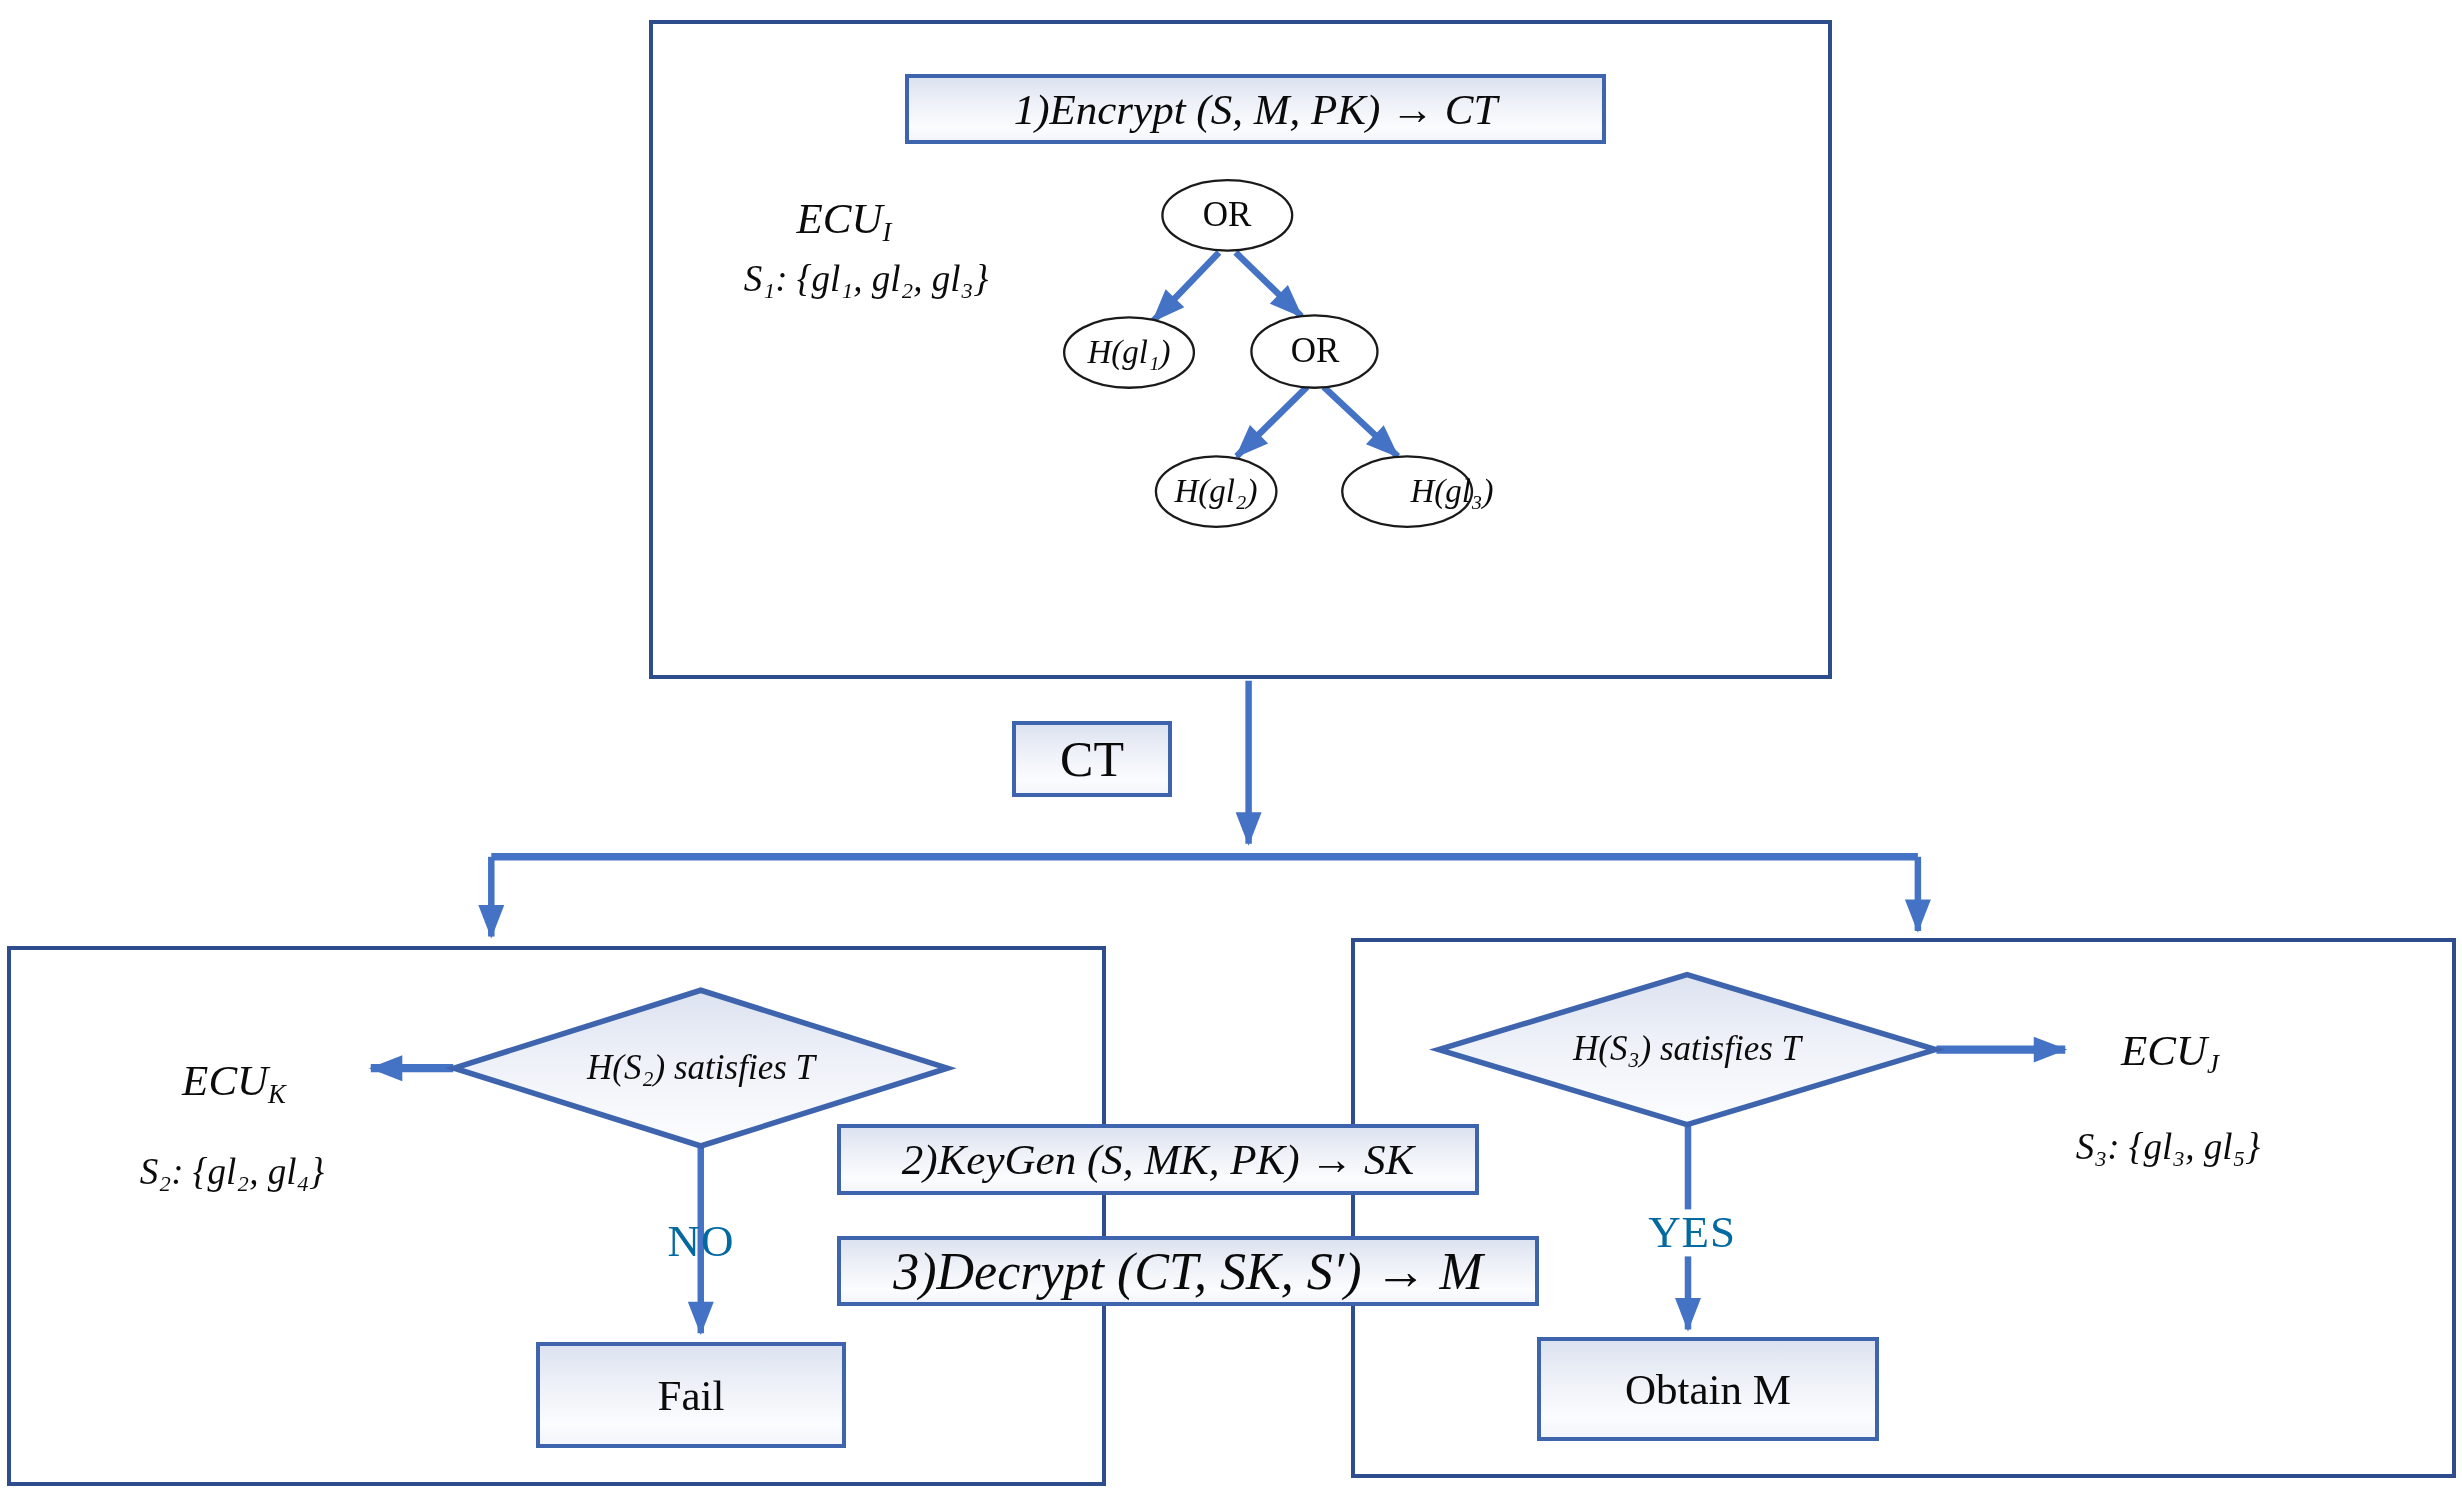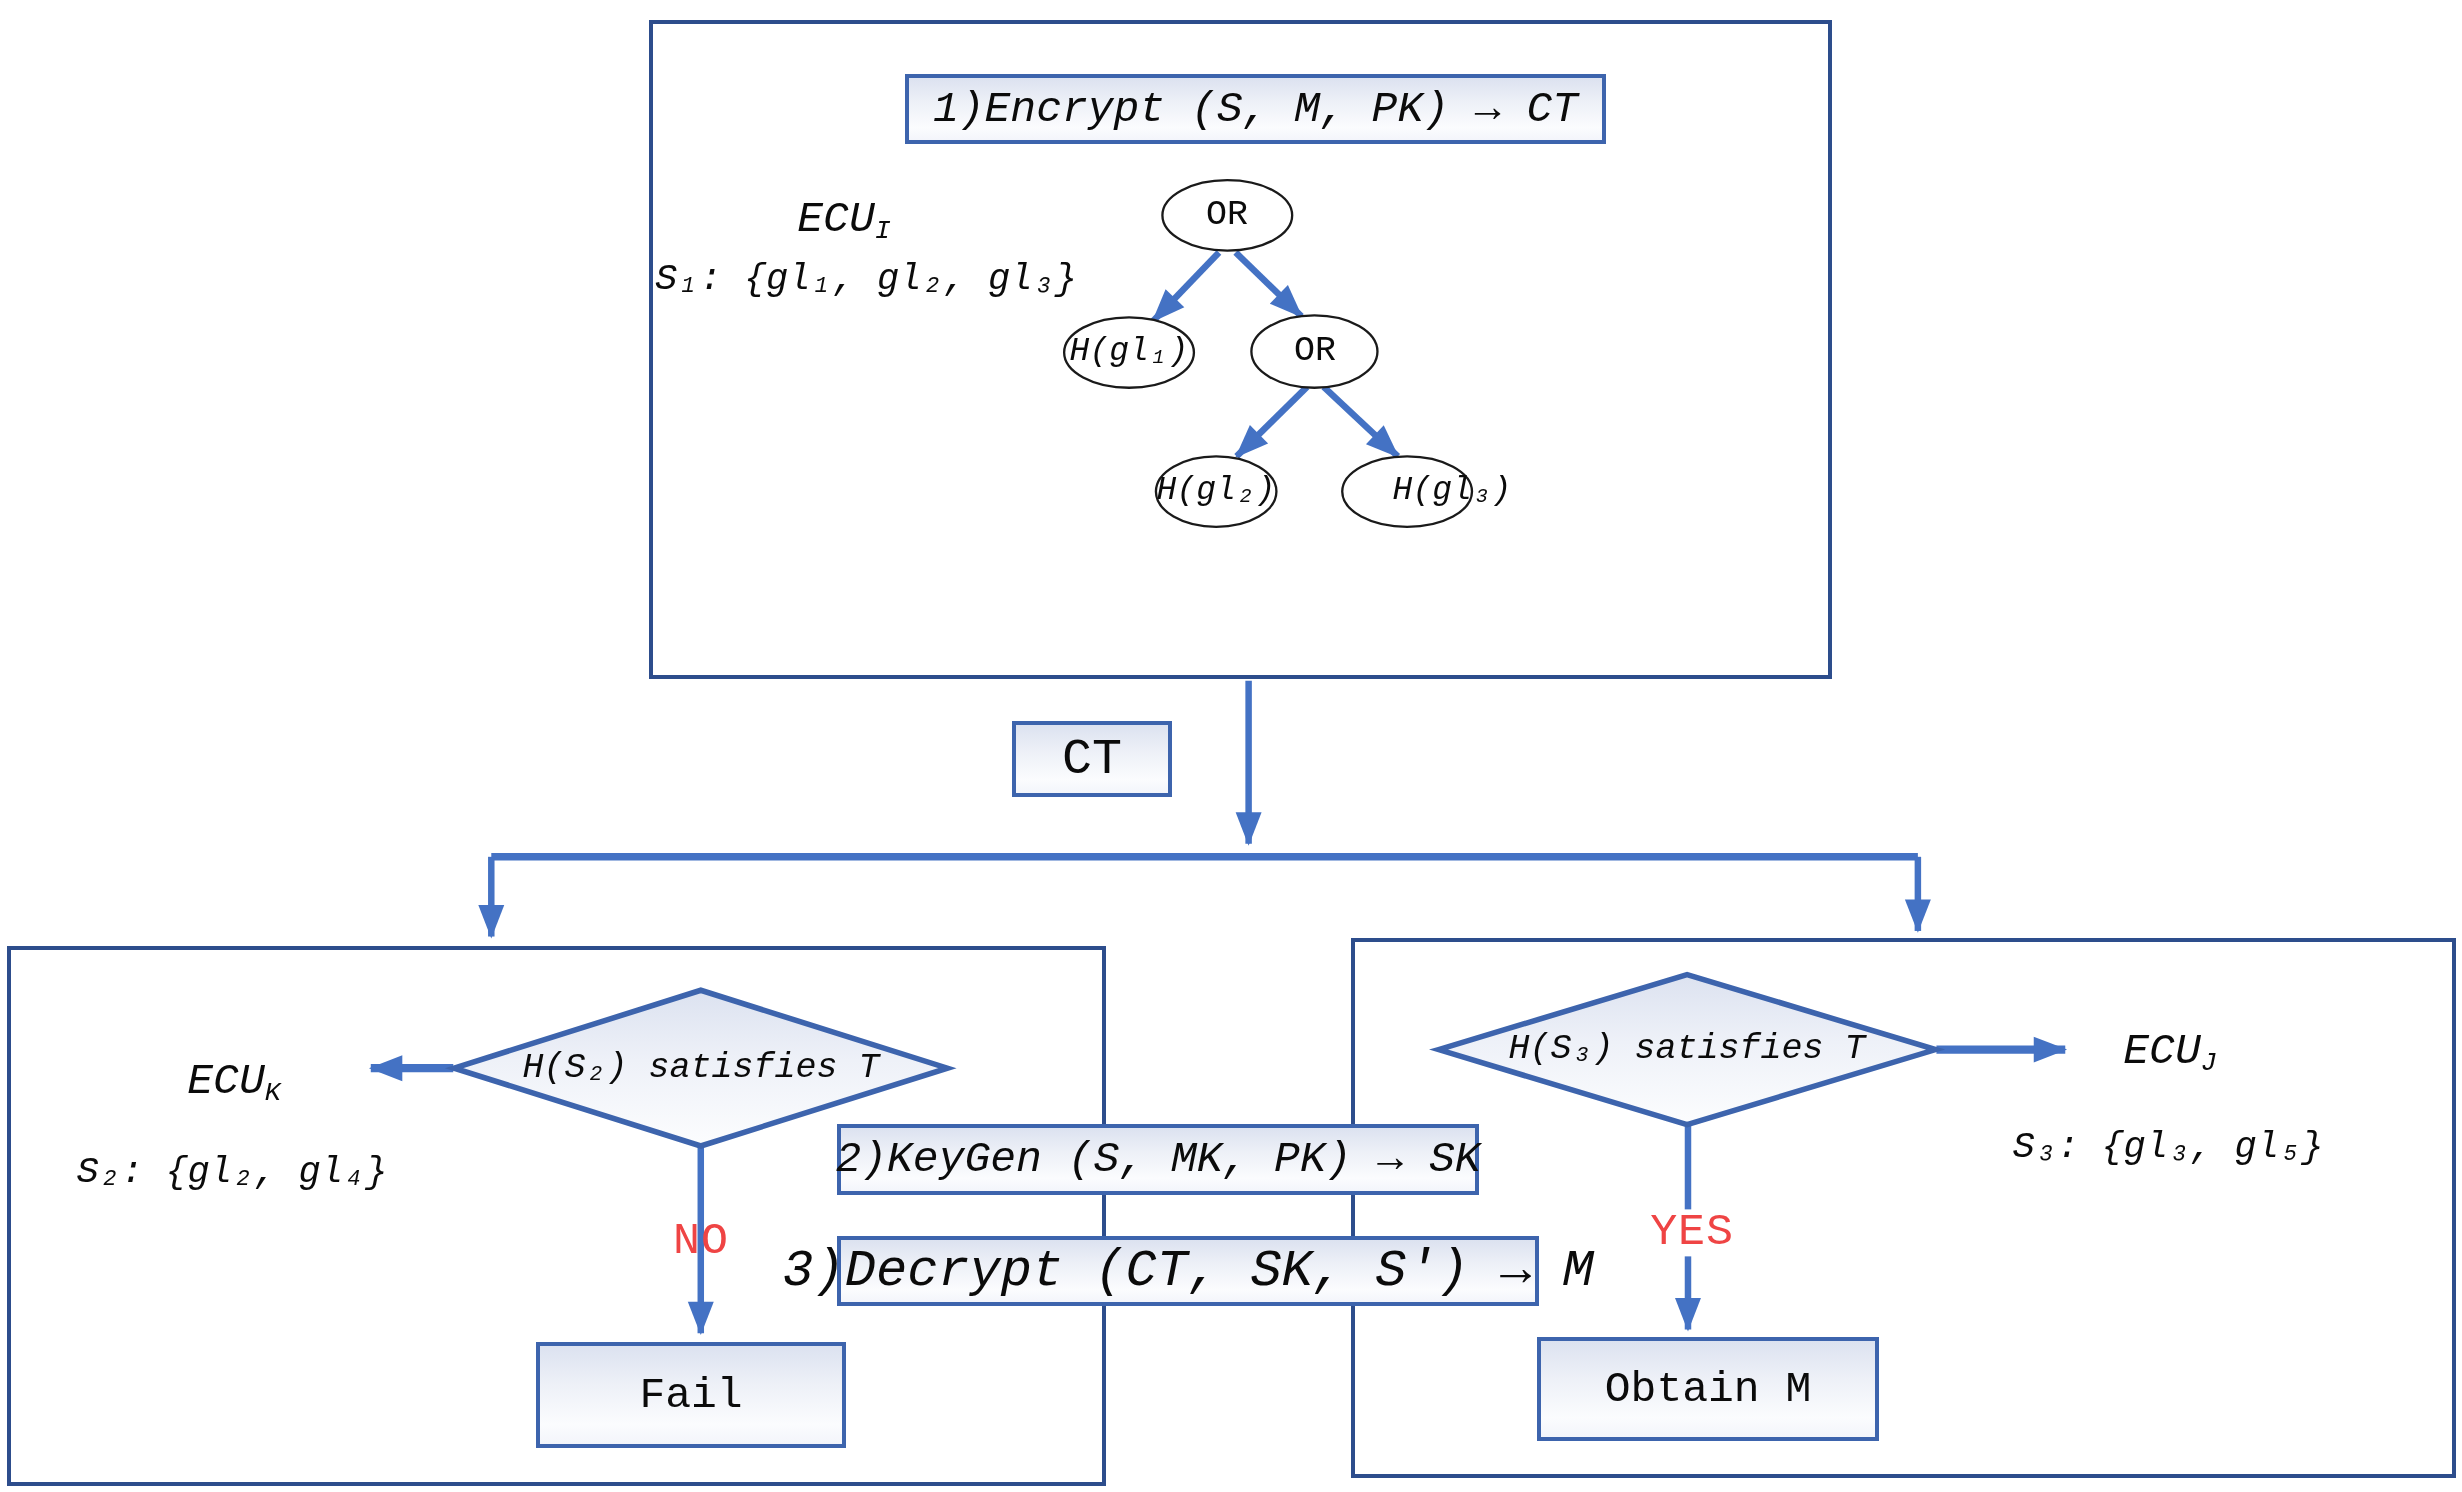--- a/index.html
+++ b/index.html
@@ -1,17 +1,17 @@
 <!DOCTYPE html>
 <html style="font-size:15px"><head>
 <meta charset="utf-8">
 <style>
   html,body{margin:0;padding:0;background:#ffffff;}
   .canvas{position:relative;width:2462px;height:1493px;background:#ffffff;overflow:hidden;
-          font-family:Liberation Mono, monospace;color:#0b0b0b;}
+          font-family:Liberation Serif, serif;color:#0b0b0b;}
   .layer{position:absolute;left:0;top:0;width:2462px;height:1493px;}
   svg.layer{pointer-events:none;}
 
   
   .panel{position:absolute;border:4.6px solid #2d4d8c;background:transparent;box-sizing:border-box;}
   .panel-top{left:649px;top:20.4px;width:1183px;height:659px;}
   .panel-left{left:7.4px;top:946px;width:1099px;height:540px;}
   .panel-right{left:1351px;top:938px;width:1105px;height:540px;}
 
   
@@ -21,21 +21,21 @@
   .box-encrypt{left:905px;top:74px;width:701px;height:70px;font-size:43px;font-style:italic;}
   .box-ct{left:1012px;top:721px;width:160px;height:76px;font-size:50px;}
   .box-keygen{left:837px;top:1124px;width:642px;height:71px;font-size:43px;font-style:italic;}
   .box-decrypt{left:837px;top:1236px;width:702px;height:70px;font-size:52px;font-style:italic;}
   .box-fail{left:536px;top:1342px;width:310px;height:106px;font-size:43px;}
   .box-obtain{left:1537px;top:1337px;width:342px;height:104px;font-size:43px;}
 
   
   .lbl{position:absolute;transform:translate(-50%,-50%);white-space:nowrap;line-height:1.05;}
   .italic{font-style:italic;}
-  .branch{color:#ef4444;font-size:45px;letter-spacing:0.9px;}
+  .branch{color:#0369a1;font-size:45px;letter-spacing:0.9px;}
   .sub{font-size:0.62em;vertical-align:-0.28em;font-style:italic;}
 
   .lbl-ecu-i{left:844px;top:221px;font-size:43px;}
   .lbl-s1{left:866px;top:279px;font-size:37px;}
   .lbl-caption{left:1443px;top:596px;font-size:45px;}
   .lbl-or-root{left:1227px;top:215px;font-size:35px;}
   .lbl-hgl1{left:1129px;top:352px;font-size:33px;}
   .lbl-or-2{left:1315px;top:351px;font-size:35px;}
   .lbl-hgl2{left:1216px;top:491px;font-size:33px;}
   .lbl-hgl3{left:1407px;top:491px;font-size:33px;margin-left:45px;}

